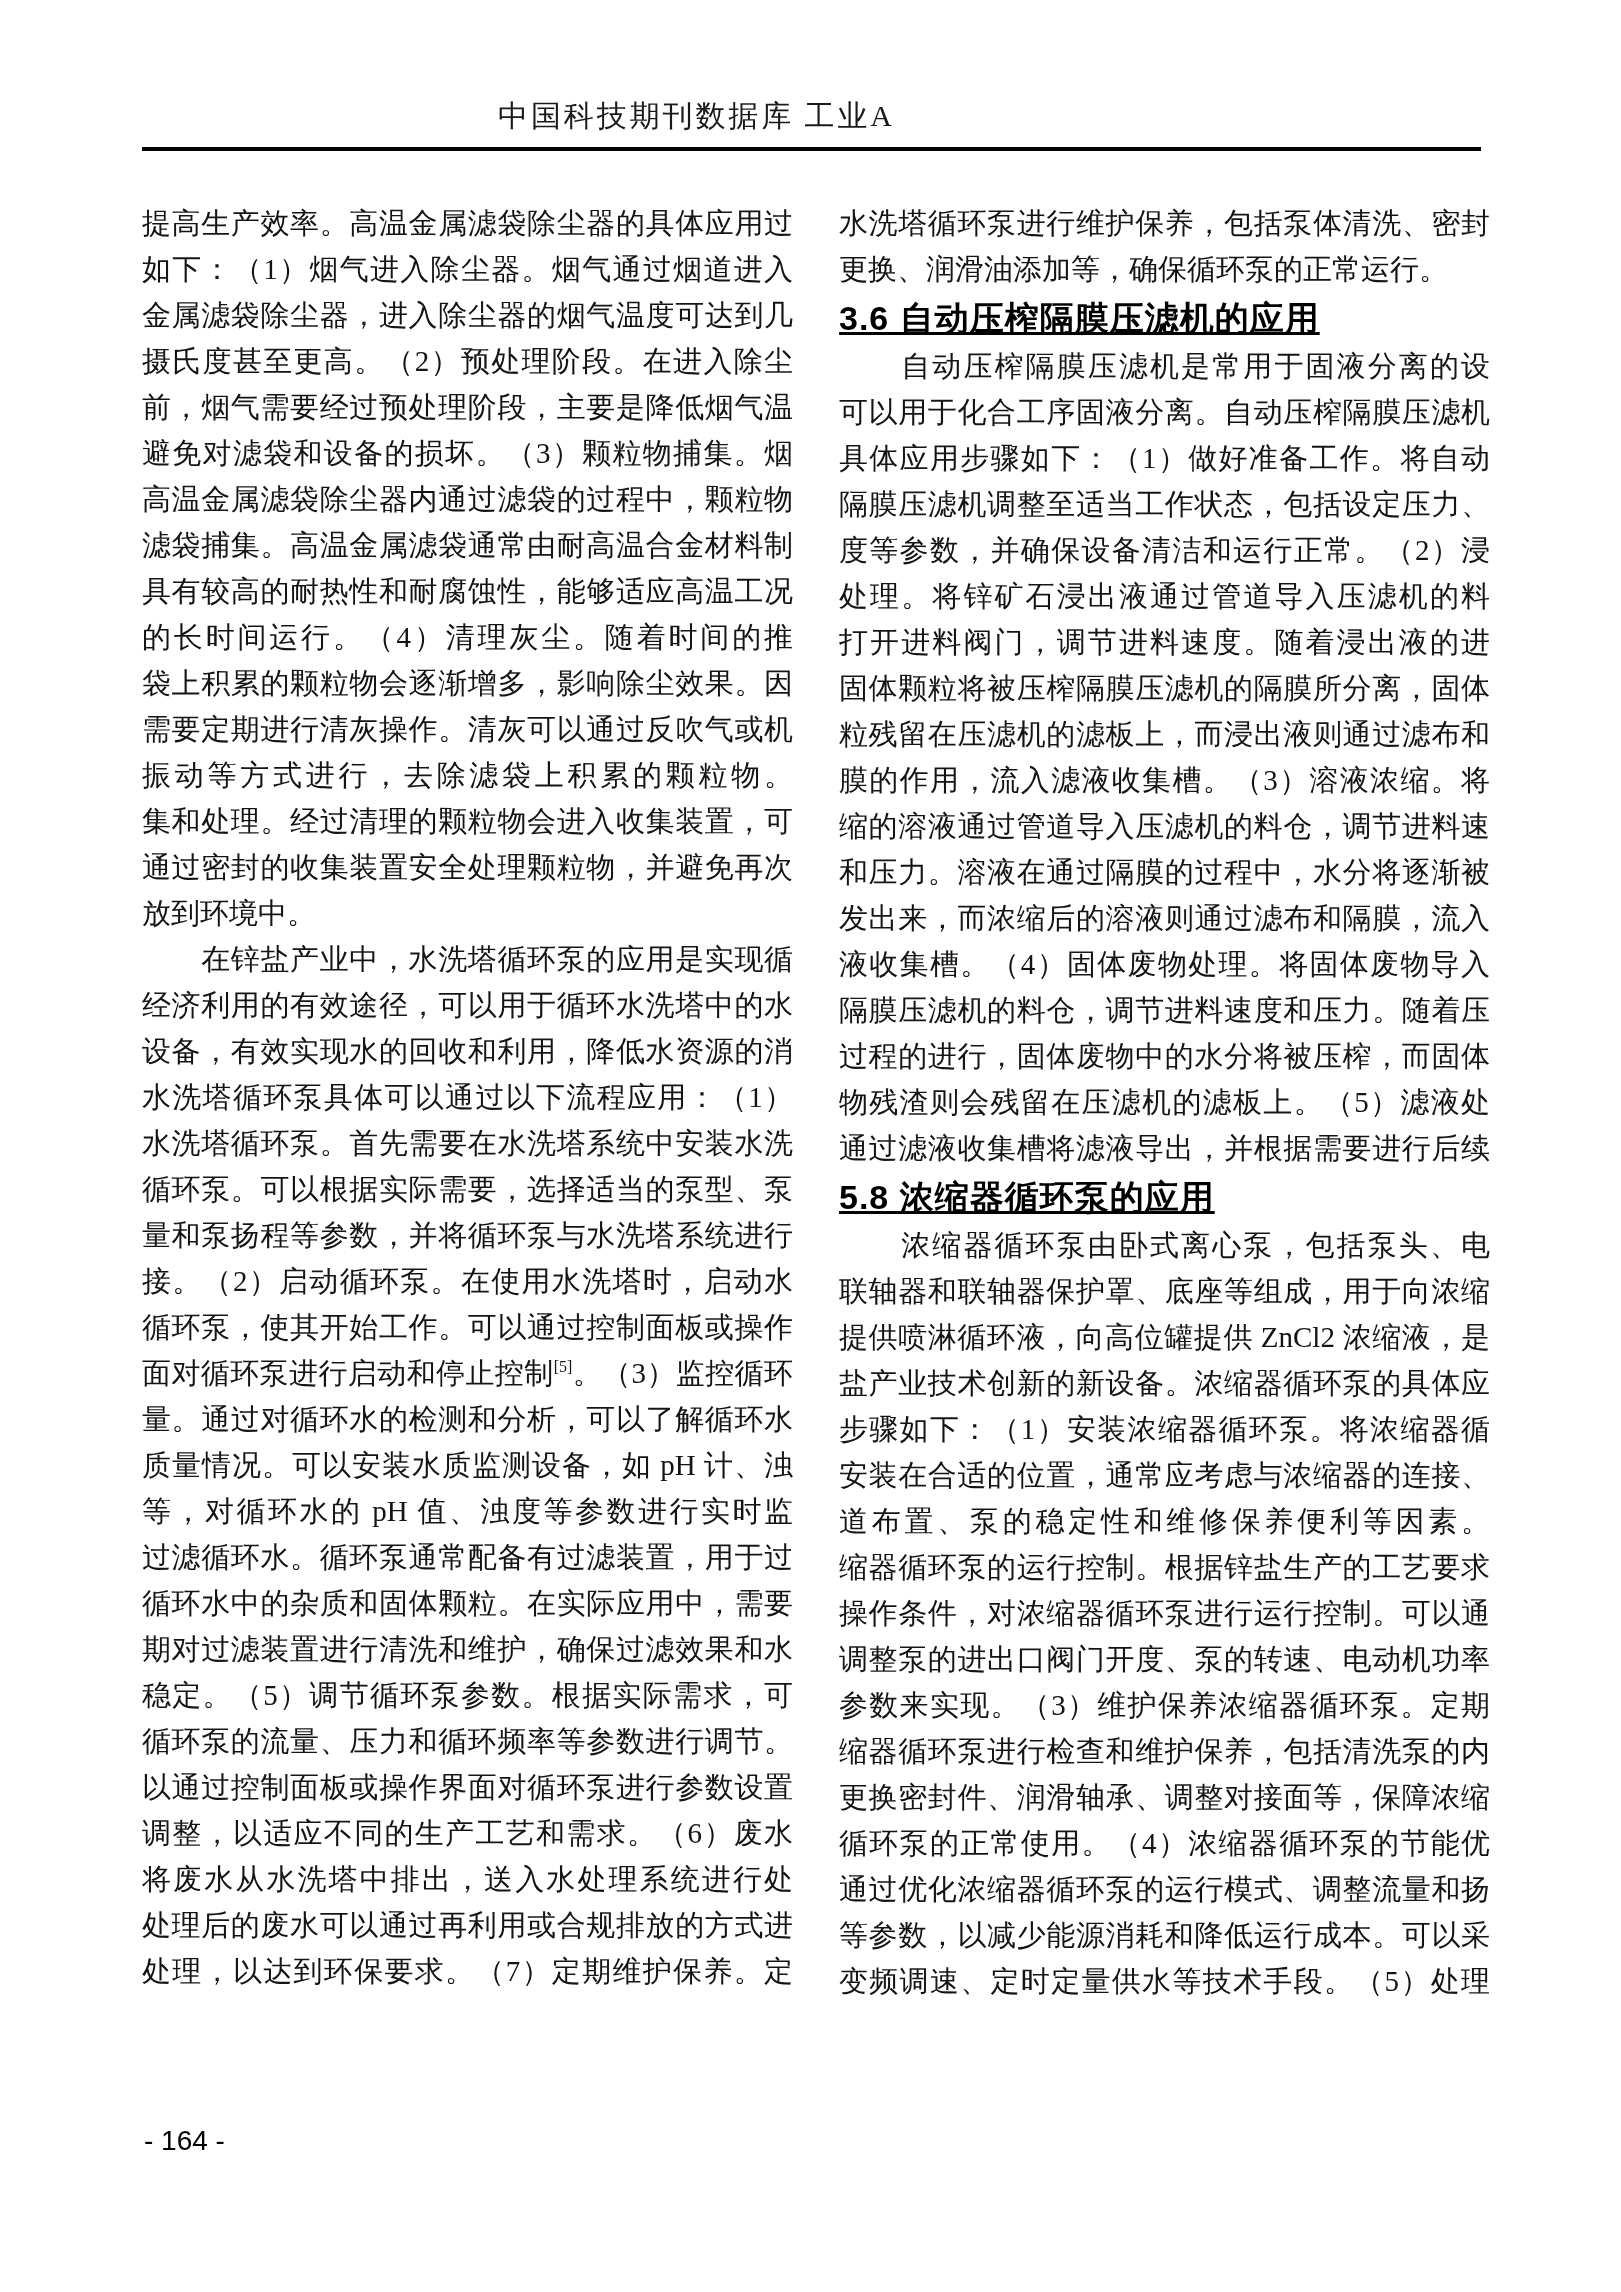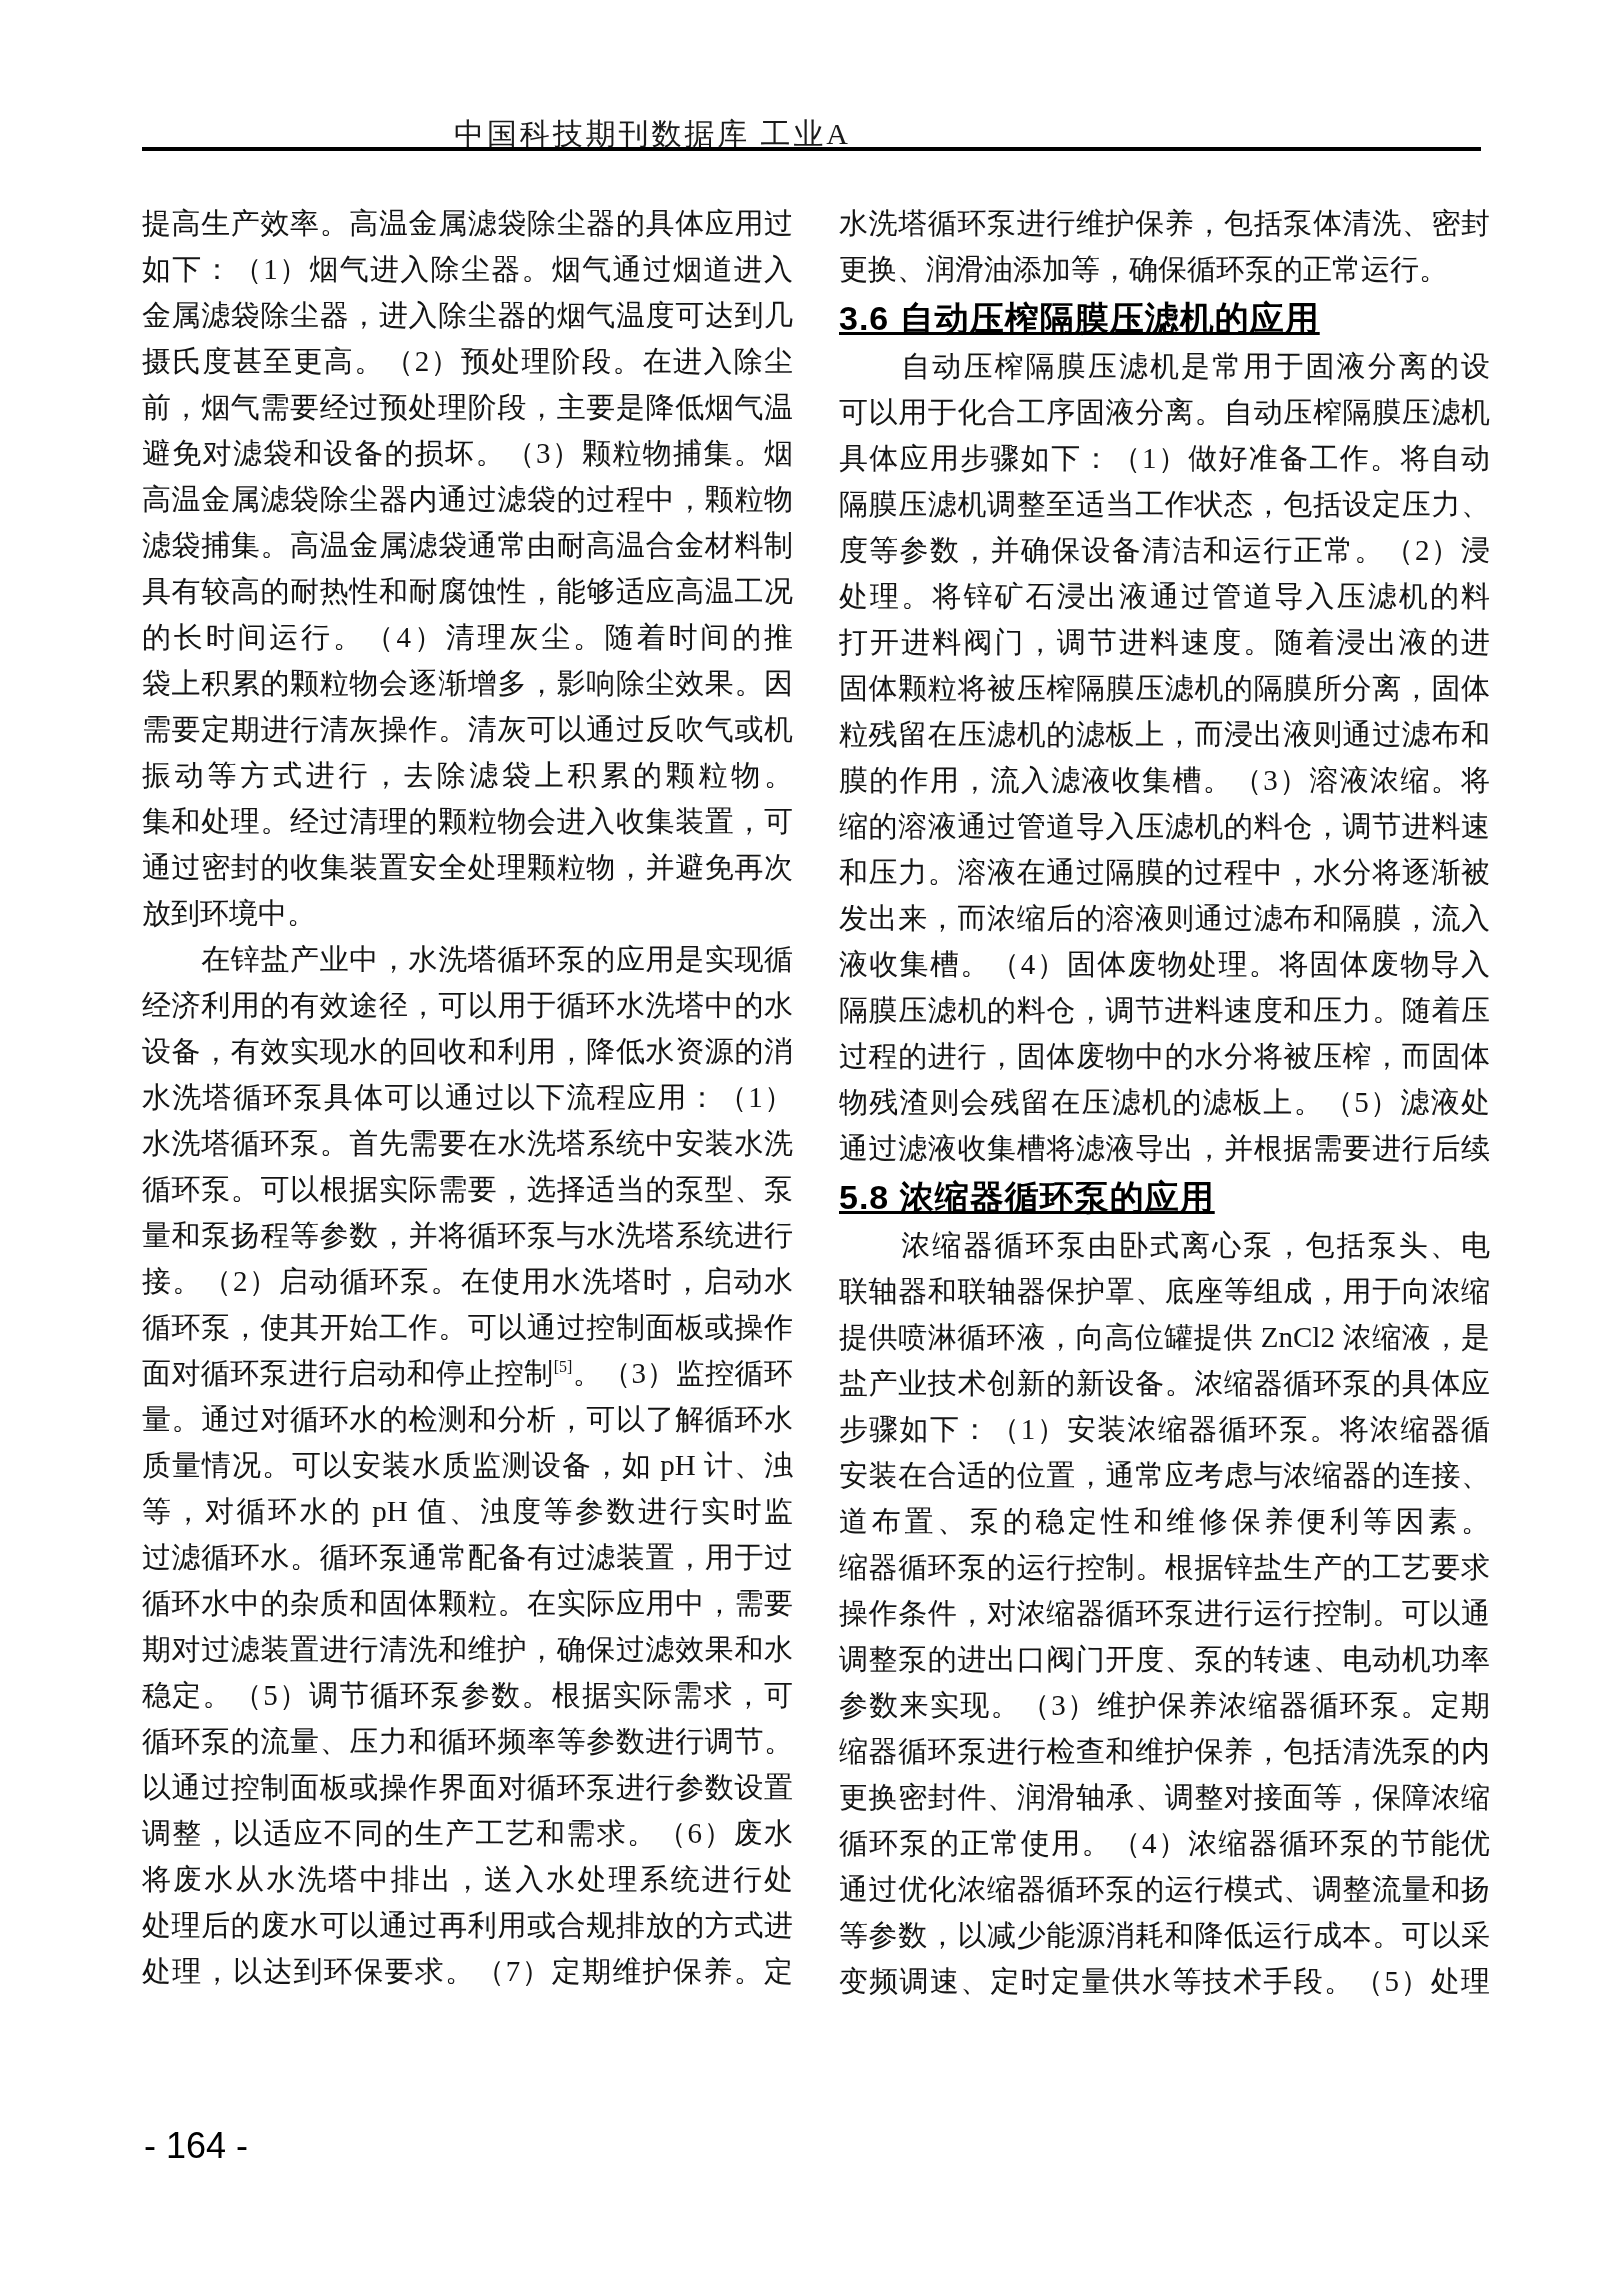--- a/index.html
+++ b/index.html
@@ -6,26 +6,27 @@
   body {
     width: 1621px; height: 2293px;
     background: #ffffff;
     position: relative;
     overflow: hidden;
     font-family: "Liberation Serif", "DejaVu Serif", serif;
     color: #141414;
   }
   .page-header {
     position: absolute;
-    top: 114px; left: 0; width: 1305px;
+    top: 96px; left: 0; width: 1305px;
     text-align: center;
     font-size: 30px;
     letter-spacing: 2.9px;
     color: #1a1a1a;
     white-space: pre;
+    padding-left: 44px;
   }
   .header-rule {
     position: absolute;
     top: 147px; left: 142px;
     width: 1339px; height: 3.9px;
     background: #000000;
   }
   .column {
     position: absolute;
     top: 200px;
@@ -61,21 +62,21 @@
     text-align: left;
     text-align-last: left;
     letter-spacing: 1px;
     white-space: nowrap;
     text-decoration: underline;
   }
   .page-number {
     position: absolute;
     left: 144px; top: 2125px;
     font-family: "Liberation Sans", "DejaVu Sans", sans-serif;
-    font-size: 36px;
+    font-size: 28px;
     color: #000000;
     white-space: pre;
   }
 </style>
 </head>
 <body>
 
 <div class="page-header">中国科技期刊数据库 工业A</div>
 
 <div class="header-rule"></div>

